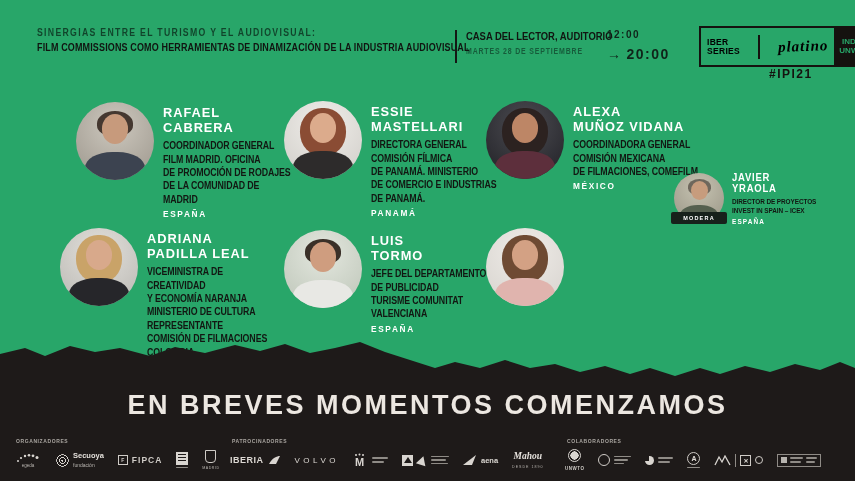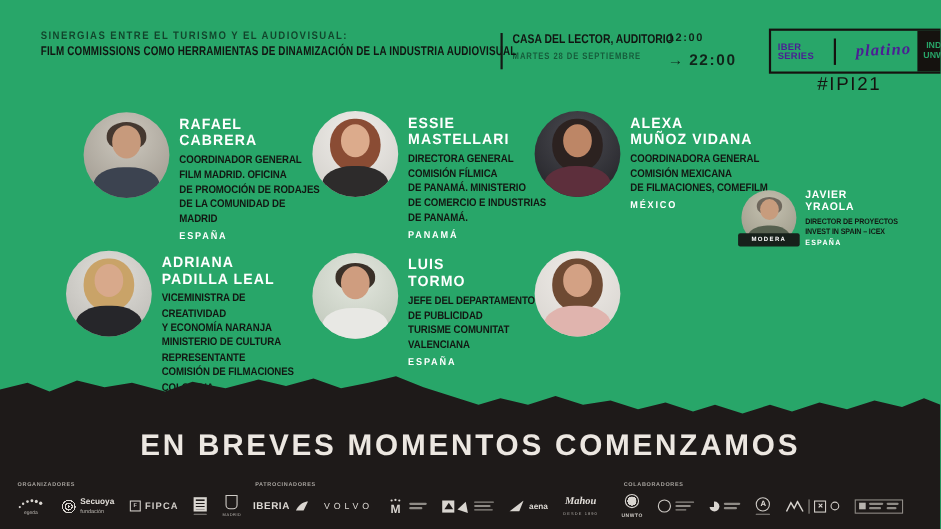--- a/index.html
+++ b/index.html
@@ -18,27 +18,27 @@
     color:#111511;transform:scaleX(.78);transform-origin:left top;white-space:nowrap}
   .hdr-divider{left:455px;top:30px;width:2px;height:33px;background:#141815}
   .venue{left:466px;top:30px;font-size:11.5px;font-weight:800;color:#111511;
     transform:scaleX(.82);transform-origin:left top;white-space:nowrap}
   .date{left:466px;top:46px;font-size:8.5px;font-weight:700;letter-spacing:1px;
     color:rgba(8,30,20,.55);transform:scaleX(.82);transform-origin:left top;white-space:nowrap}
   .time-start{left:607px;top:29px;font-size:10px;font-weight:800;letter-spacing:1.5px;color:#10241a}
   .time-end{left:607px;top:46px;font-size:14px;font-weight:800;letter-spacing:1.5px;color:#10241a;display:flex;gap:4px}
 
   .brand{left:699px;top:26px;height:37px;display:flex;align-items:stretch;border:2px solid #15120f}
-  .brand-left{display:flex;align-items:center;gap:18px;padding:0 6px;color:#4c1d95}
+  .brand-left{display:flex;align-items:center;gap:18px;padding:0 6px;color:#000000}
   .brand-ibseries{display:flex;flex-direction:column;line-height:1;font-weight:800;font-size:8.5px;letter-spacing:.3px}
   .brand-div{width:2px;height:24px;background:#15120f}
   .brand-platino{font-family:"Liberation Serif",serif;font-style:italic;font-weight:700;font-size:15px;letter-spacing:1px;transform:rotate(-2deg)}
   .brand-right{background:#15120f;color:#28a669;display:flex;align-items:center;justify-content:center;
     padding:0 5px;font-size:8px;font-weight:800;line-height:1.1;white-space:pre-line;text-align:center;transform:none}
-  .hashtag{left:743px;top:67px;font-size:17px;font-weight:400;letter-spacing:1.5px;color:#15120f}
+  .hashtag{left:769px;top:67px;font-size:12px;font-weight:700;letter-spacing:1.5px;color:#15120f}
 
   
   .card{position:absolute;display:flex;gap:9px;width:235px}
   .photo{position:relative;width:78px;height:78px;border-radius:50%;overflow:hidden;flex:0 0 auto}
   .photo .hair{position:absolute;width:58%;height:62%;left:21%;top:9%;border-radius:48%}
   .photo.short .hair{width:46%;height:32%;left:27%;top:11%;border-radius:50% 50% 42% 42%}
   .photo .head{position:absolute;width:34%;height:38%;left:33%;top:16%;border-radius:50%}
   .photo .body{position:absolute;width:76%;height:44%;left:12%;top:64%;border-radius:46% 46% 0 0}
   .sp-text{padding-top:4px}
   .sp-name{white-space:pre-line;color:#fff;font-weight:800;font-size:13.5px;line-height:1.08;
@@ -124,21 +124,21 @@
 <body>
 
 <div class="abs session-topic">SINERGIAS ENTRE EL TURISMO Y EL AUDIOVISUAL:</div>
 <div class="abs session-title">FILM COMMISSIONS COMO HERRAMIENTAS DE DINAMIZACIÓN DE LA INDUSTRIA AUDIOVISUAL</div>
 <div class="abs hdr-divider"></div>
 <div class="abs venue">CASA DEL LECTOR, AUDITORIO</div>
 <div class="abs date">MARTES 28 DE SEPTIEMBRE</div>
 <div class="abs time-start">12:00</div>
 <div class="abs time-end">
   <span>→</span>
-  <span>22:00</span>
+  <span>20:00</span>
 </div>
 <div class="abs brand">
   <div class="brand-left">
     <div class="brand-ibseries">
       <span>IBER</span>
       <span>SERIES</span>
     </div>
     <div class="brand-div"></div>
     <div class="brand-platino">platino</div>
   </div>

